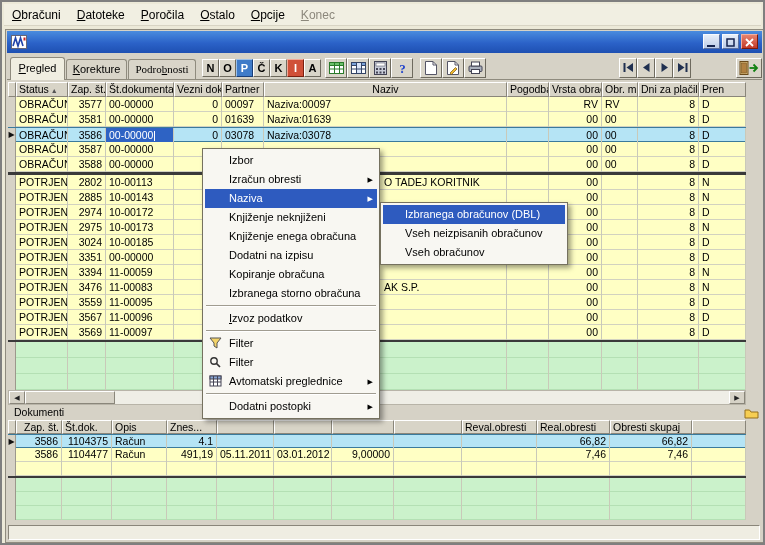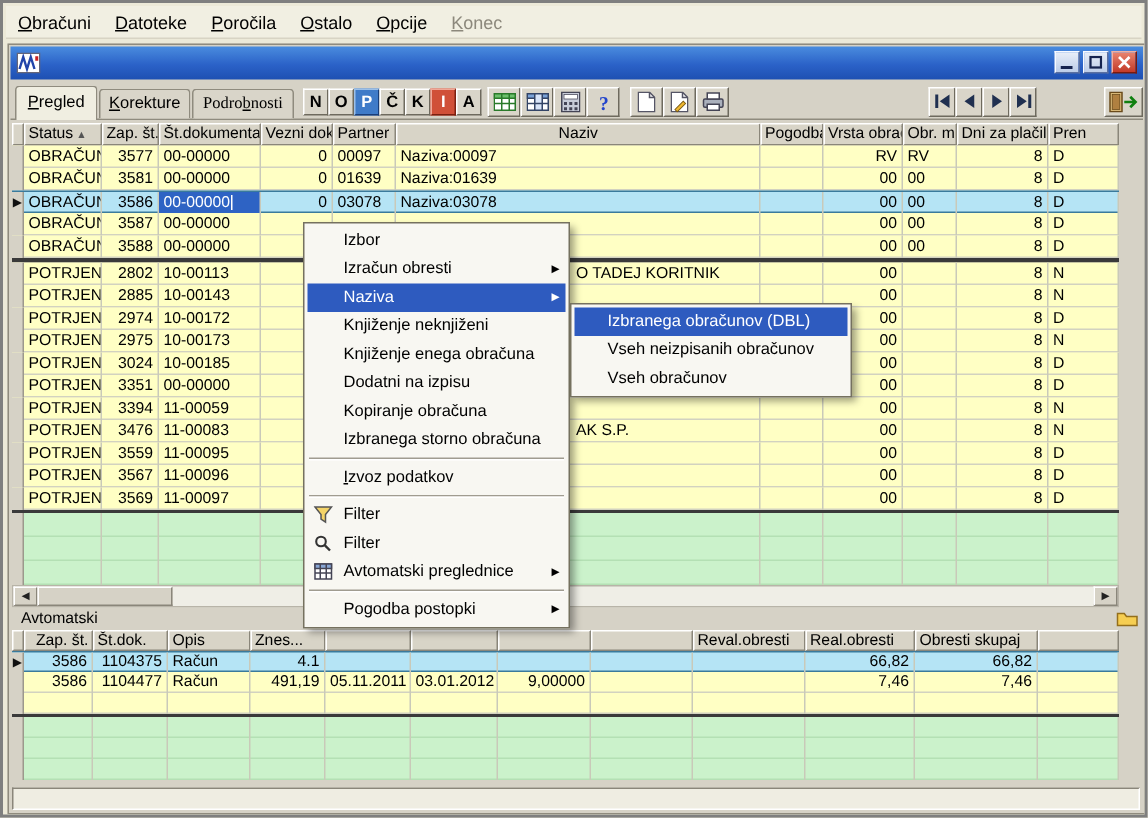--- a/index.html
+++ b/index.html
@@ -202,21 +202,21 @@
       <div class="grow green" style="top: 277px; height: 16px;"><span class="gcell ind" style="width: 8px; height: 16px;"></span><span class="gcell" style="width: 52px; height: 16px;"></span><span class="gcell" style="width: 38px; height: 16px;"></span><span class="gcell" style="width: 68px; height: 16px;"></span><span class="gcell" style="width: 48px; height: 16px;"></span><span class="gcell" style="width: 42px; height: 16px;"></span><span class="gcell" style="width: 243px; height: 16px;"></span><span class="gcell" style="width: 42px; height: 16px;"></span><span class="gcell" style="width: 53px; height: 16px;"></span><span class="gcell" style="width: 36px; height: 16px;"></span><span class="gcell" style="width: 61px; height: 16px;"></span><span class="gcell" style="width: 47px; height: 16px;"></span></div>
     </div>
 
   <div class="hscroll">
     <span class="sb-btn" style="left:0">◀</span>
     <span class="sb-thumb"></span>
     <span class="sb-btn" style="right:0">▶</span>
   </div>
 
   <div class="docbar">
-    <span>Avtomatski</span>
+    <span>Dokumenti</span>
   </div>
   <span class="folderbtn"><svg width="15" height="12">
         <path d="M1 4 L1 11 L14 11 L14 5 L7 5 L5.5 3 L1 3 Z" fill="#F6CE52" stroke="#946F1C"></path>
       </svg></span>
 
   <div class="dochead"><span class="hcell" style="width: 8px;"></span><span class="hcell ar" style="width: 46px;">Zap. št.</span><span class="hcell" style="width: 50px;">Št.dok.</span><span class="hcell" style="width: 55px;">Opis</span><span class="hcell" style="width: 50px;">Znes...</span><span class="hcell" style="width: 57px;"></span><span class="hcell" style="width: 58px;"></span><span class="hcell" style="width: 62px;"></span><span class="hcell" style="width: 68px;"></span><span class="hcell" style="width: 75px;">Reval.obresti</span><span class="hcell" style="width: 73px;">Real.obresti</span><span class="hcell" style="width: 82px;">Obresti skupaj</span><span class="hcell" style="width: 54px;"></span></div>
   <div class="docrows">
       <div class="drow sel" style="top: 0px;"><span class="gcell ind" style="width: 8px;">▶</span><span class="gcell ar" style="width: 46px;">3586</span><span class="gcell ar" style="width: 50px;">1104375</span><span class="gcell" style="width: 55px;">Račun</span><span class="gcell ar" style="width: 50px;">4.1</span><span class="gcell" style="width: 57px;"></span><span class="gcell" style="width: 58px;"></span><span class="gcell ar" style="width: 62px;"></span><span class="gcell" style="width: 68px;"></span><span class="gcell ar" style="width: 75px;"></span><span class="gcell ar" style="width: 73px;">66,82</span><span class="gcell ar" style="width: 82px;">66,82</span><span class="gcell" style="width: 54px;"></span></div>
       <div class="drow" style="top: 14px;"><span class="gcell ind" style="width: 8px;"></span><span class="gcell ar" style="width: 46px;">3586</span><span class="gcell ar" style="width: 50px;">1104477</span><span class="gcell" style="width: 55px;">Račun</span><span class="gcell ar" style="width: 50px;">491,19</span><span class="gcell" style="width: 57px;">05.11.2011</span><span class="gcell" style="width: 58px;">03.01.2012</span><span class="gcell ar" style="width: 62px;">9,00000</span><span class="gcell" style="width: 68px;"></span><span class="gcell ar" style="width: 75px;"></span><span class="gcell ar" style="width: 73px;">7,46</span><span class="gcell ar" style="width: 82px;">7,46</span><span class="gcell" style="width: 54px;"></span></div>
       <div class="drow" style="top: 28px;"><span class="gcell ind" style="width: 8px;"></span><span class="gcell" style="width: 46px;"></span><span class="gcell" style="width: 50px;"></span><span class="gcell" style="width: 55px;"></span><span class="gcell" style="width: 50px;"></span><span class="gcell" style="width: 57px;"></span><span class="gcell" style="width: 58px;"></span><span class="gcell" style="width: 62px;"></span><span class="gcell" style="width: 68px;"></span><span class="gcell" style="width: 75px;"></span><span class="gcell" style="width: 73px;"></span><span class="gcell" style="width: 82px;"></span><span class="gcell" style="width: 54px;"></span></div>
@@ -248,20 +248,20 @@
             <line x1="7.6" y1="7.6" x2="11" y2="11" stroke="#333" stroke-width="1.6"></line>
           </svg></span><span class="mlabel">Filter</span></div>
       <div class="mi"><span class="micon"><svg width="13" height="13">
             <rect x="1" y="1" width="11" height="10" fill="#fff" stroke="#445"></rect>
             <rect x="1" y="1" width="11" height="3" fill="#88A6D4" stroke="#445"></rect>
             <line x1="4.5" y1="1" x2="4.5" y2="11" stroke="#445"></line>
             <line x1="8.5" y1="1" x2="8.5" y2="11" stroke="#445"></line>
             <line x1="1" y1="7" x2="12" y2="7" stroke="#445"></line>
           </svg></span><span class="mlabel">Avtomatski preglednice</span><span class="marrow">▶</span></div>
       <div class="msep"></div>
-      <div class="mi"><span class="mlabel">Pogodba postopki</span><span class="marrow">▶</span></div>
+      <div class="mi"><span class="mlabel">Dodatni postopki</span><span class="marrow">▶</span></div>
     </div>
   <div class="menu sub">
       <div class="mi hl" style="padding-left: 22px;"><span class="mlabel">Izbranega obračunov (DBL)</span></div>
       <div class="mi" style="padding-left: 22px;"><span class="mlabel">Vseh neizpisanih obračunov</span></div>
       <div class="mi" style="padding-left: 22px;"><span class="mlabel">Vseh obračunov</span></div>
     </div>
 </div>
 
 </body></html>

